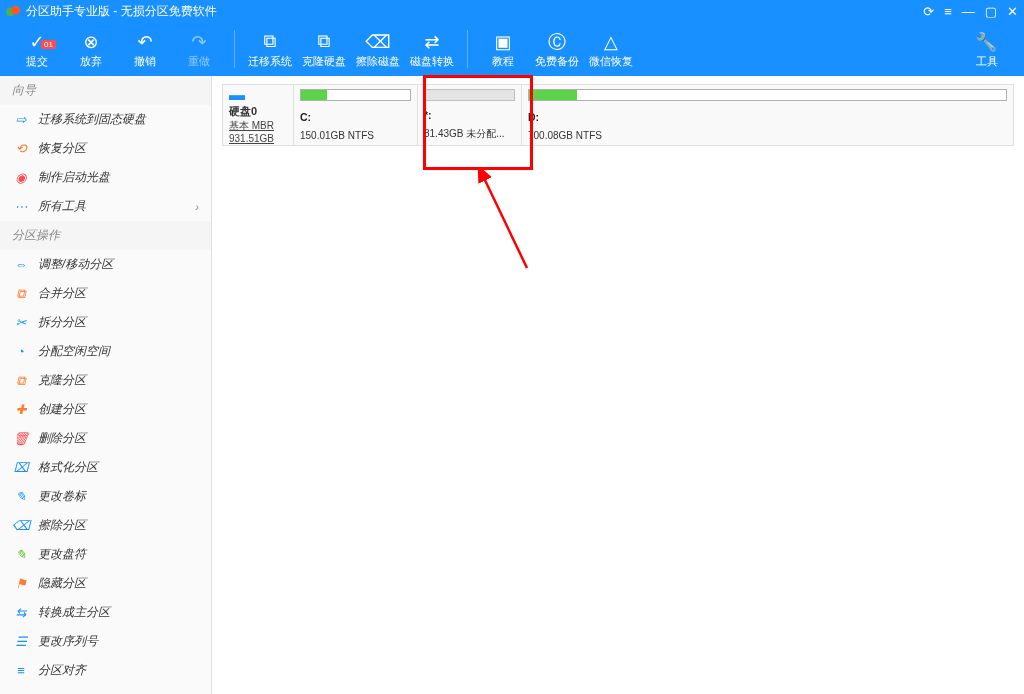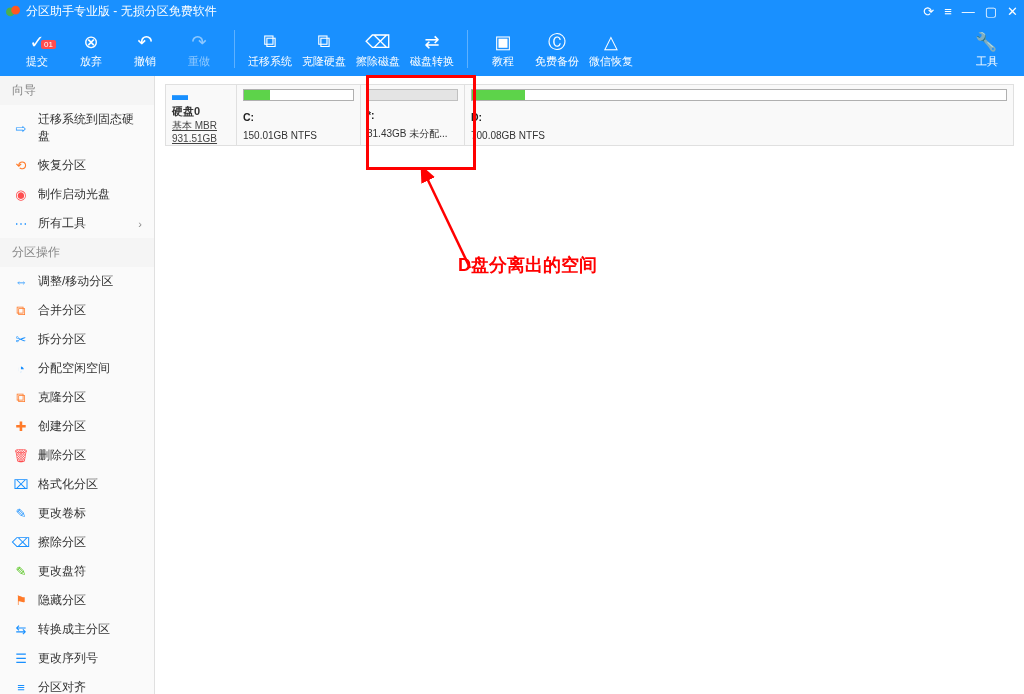--- a/index.html
+++ b/index.html
@@ -14,21 +14,21 @@
     
     .toolbar { height: 54px; background: #1990ff; color: #fff; display: flex; align-items: center; padding: 0 10px; }
     .toolbar-btn { display: flex; flex-direction: column; align-items: center; justify-content: center; min-width: 54px; height: 48px; cursor: pointer; color: #fff; font-size: 11px; position: relative; }
     .toolbar-btn.disabled { opacity: .5; cursor: default; }
     .toolbar-icon { font-size: 18px; height: 24px; display: flex; align-items: center; justify-content: center; }
     .toolbar-sep { width: 1px; height: 38px; background: rgba(255,255,255,.3); margin: 0 8px; }
     .toolbar-spacer { flex: 1; }
     .badge { position: absolute; top: 15px; right: 8px; background: #ff4d4f; color: #fff; font-size: 8px; padding: 0 3px; border-radius: 2px; }
     
     .main { display: flex; height: calc(100% - 76px); }
-    .sidebar { width: 155px; border-right: 1px solid #e0e0e0; background: #fafafa; overflow-y: auto; }
+    .sidebar { width: 212px; border-right: 1px solid #e0e0e0; background: #fafafa; overflow-y: auto; font-style: italic; }
     .side-header { padding: 6px 12px; font-size: 12px; color: #888; background: #f5f5f5; }
     .side-item { display: flex; align-items: center; padding: 6px 12px; font-size: 12px; color: #333; cursor: pointer; }
     .side-item-icon { width: 18px; height: 16px; margin-right: 8px; display: flex; align-items: center; justify-content: center; font-size: 13px; }
     .side-item-text { flex: 1; }
     .side-chevron { color: #888; font-size: 11px; }
     
     .content { flex: 1; padding: 8px 10px; background: #fff; position: relative; }
     .disk-row { display: flex; align-items: stretch; background: #f9f9f9; border: 1px solid #e0e0e0; height: 62px; }
     .disk-info { width: 70px; padding: 4px 6px; text-align: left; font-size: 11px; color: #333; display:flex; flex-direction:column; justify-content:center; align-items:flex-start; }
     .disk-info-icon { font-size: 16px; color:#1990ff; margin-bottom: 0px; }
@@ -246,15 +246,14 @@
 
     <div class="red-box" style="left:211px; top:-1px; width:110px; height:95px;"></div>
     <svg class="annotation-arrow" style="left:265px; top:92px; width:60px; height:110px;">
       <defs>
           <marker id="ah" markerWidth="8" markerHeight="8" refX="2" refY="3" orient="auto">
             <path d="M0,0 L0,6 L7,3 z" fill="red"></path>
           </marker>
         </defs>
       <line x1="50" y1="100" x2="6" y2="8" stroke="red" stroke-width="2.5" marker-end="url(#ah)"></line>
     </svg>
-    <div class="annotation-text" style="left:303px; top:177px;">D盘分离出的空间</div>
   </div>
 </div>
 
 </body></html>

